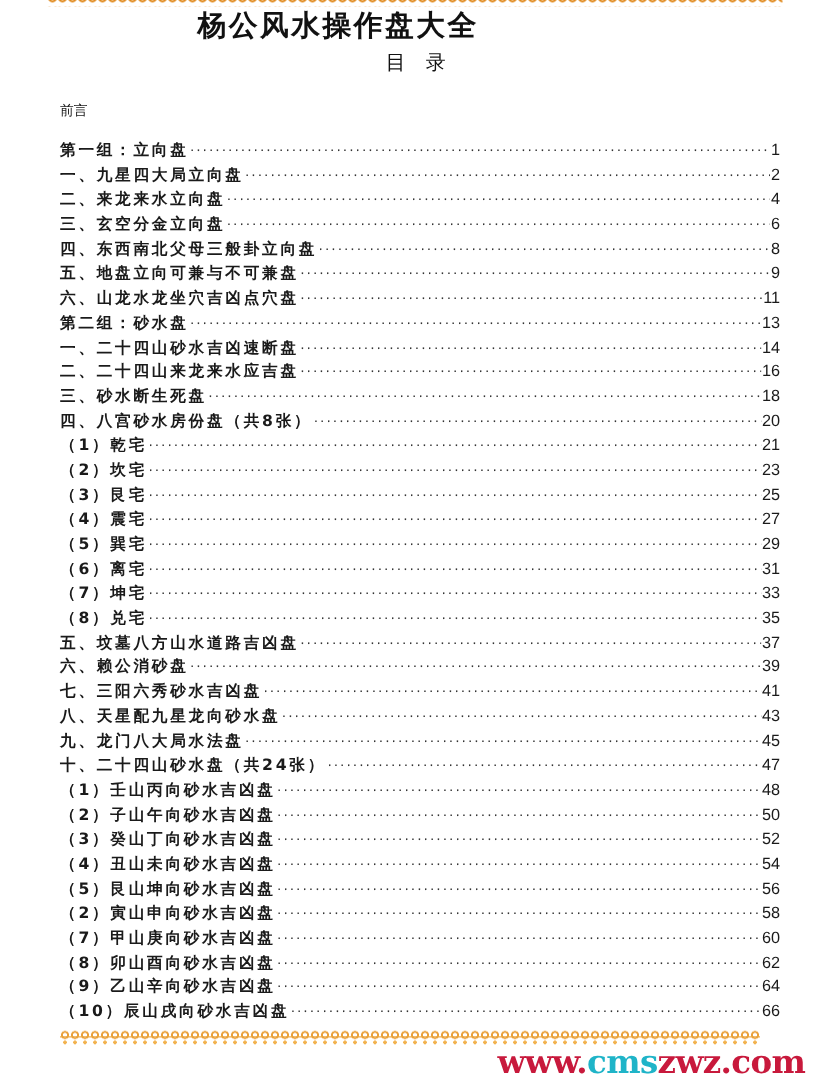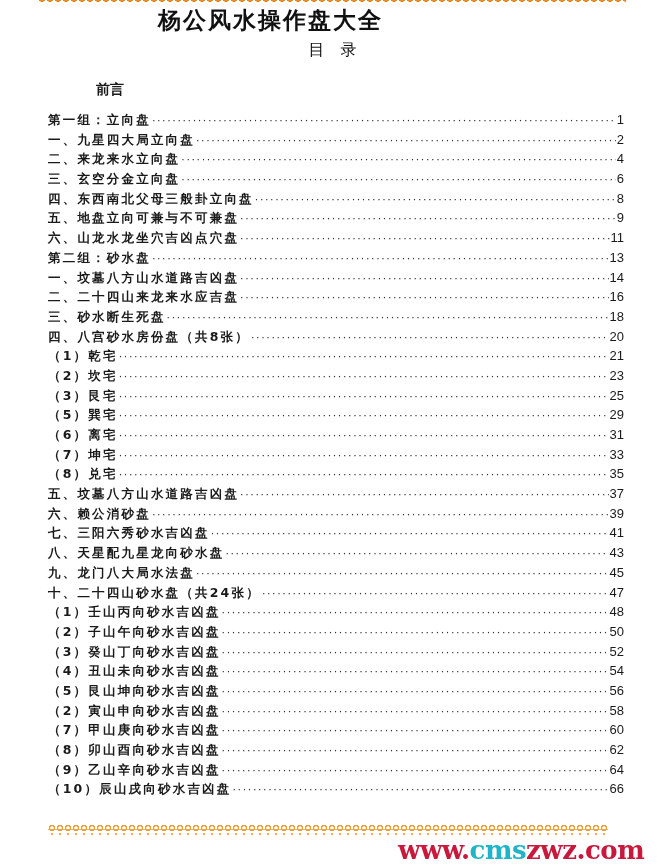--- a/index.html
+++ b/index.html
@@ -21,21 +21,21 @@
   }
   .title {
     position: absolute; left: 0; width: 541px; top: 5px; text-align: center;
     font-size: 23px; font-weight: bold; letter-spacing: 2px; color: #111;
   }
   .subtitle {
     position: absolute; left: 0; width: 665px; top: 40px; text-align: center;
     font-size: 16px; font-weight: normal; word-spacing: 14px; color: #111;
   }
   .toc { position: absolute; left: 48px; top: 79px; width: 576px; }
-  .preface { font-size: 14px; font-weight: bold; height: 20px; line-height: 20px; margin-bottom: 11px; margin-left: 48px; }
+  .preface { font-size: 11px; font-weight: normal; height: 20px; line-height: 20px; margin-bottom: 11px; }
   .row {
     display: flex; align-items: baseline; height: 19.7px; line-height: 19.7px;
     font-size: 12.5px; font-weight: bold; letter-spacing: 2.2px; white-space: nowrap;
   }
   .row .label { flex: 0 0 auto; }
   .row .dots {
     flex: 1 1 auto; overflow: hidden; letter-spacing: 0; font-weight: normal;
     color: #333; font-size: 11px; margin: 0 1px;
   }
   .row .dots::after {
@@ -98,21 +98,21 @@
         <span class="label">六、山龙水龙坐穴吉凶点穴盘</span>
         <span class="dots"></span>
         <span class="page">11</span>
       </div>
       <div class="row">
         <span class="label">第二组：砂水盘</span>
         <span class="dots"></span>
         <span class="page">13</span>
       </div>
       <div class="row">
-        <span class="label">一、坟墓八方山水道路吉凶盘</span>
+        <span class="label">一、二十四山砂水吉凶速断盘</span>
         <span class="dots"></span>
         <span class="page">14</span>
       </div>
       <div class="row">
         <span class="label">二、二十四山来龙来水应吉盘</span>
         <span class="dots"></span>
         <span class="page">16</span>
       </div>
       <div class="row">
         <span class="label">三、砂水断生死盘</span>
@@ -131,20 +131,25 @@
       </div>
       <div class="row">
         <span class="label">（2）坎宅</span>
         <span class="dots"></span>
         <span class="page">23</span>
       </div>
       <div class="row">
         <span class="label">（3）艮宅</span>
         <span class="dots"></span>
         <span class="page">25</span>
+      </div>
+      <div class="row">
+        <span class="label">（4）震宅</span>
+        <span class="dots"></span>
+        <span class="page">27</span>
       </div>
       <div class="row">
         <span class="label">（5）巽宅</span>
         <span class="dots"></span>
         <span class="page">29</span>
       </div>
       <div class="row">
         <span class="label">（6）离宅</span>
         <span class="dots"></span>
         <span class="page">31</span>

